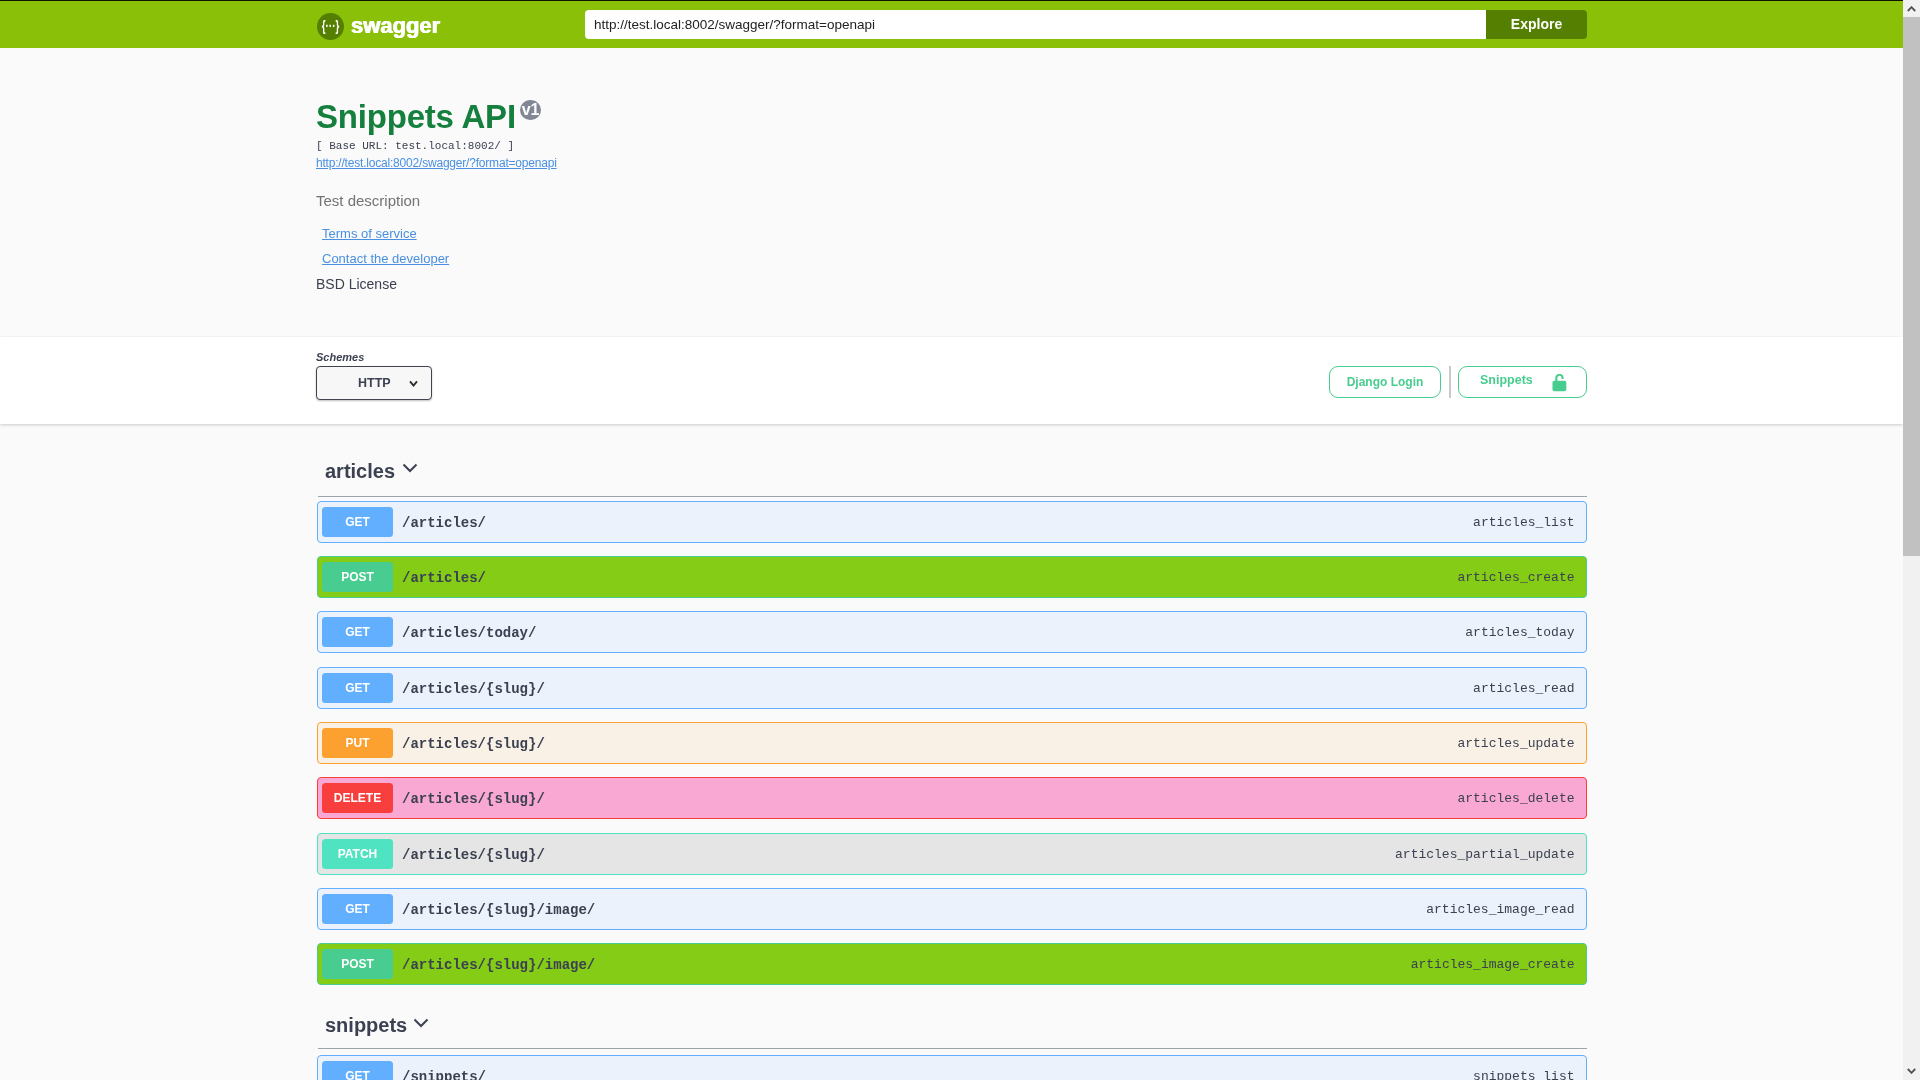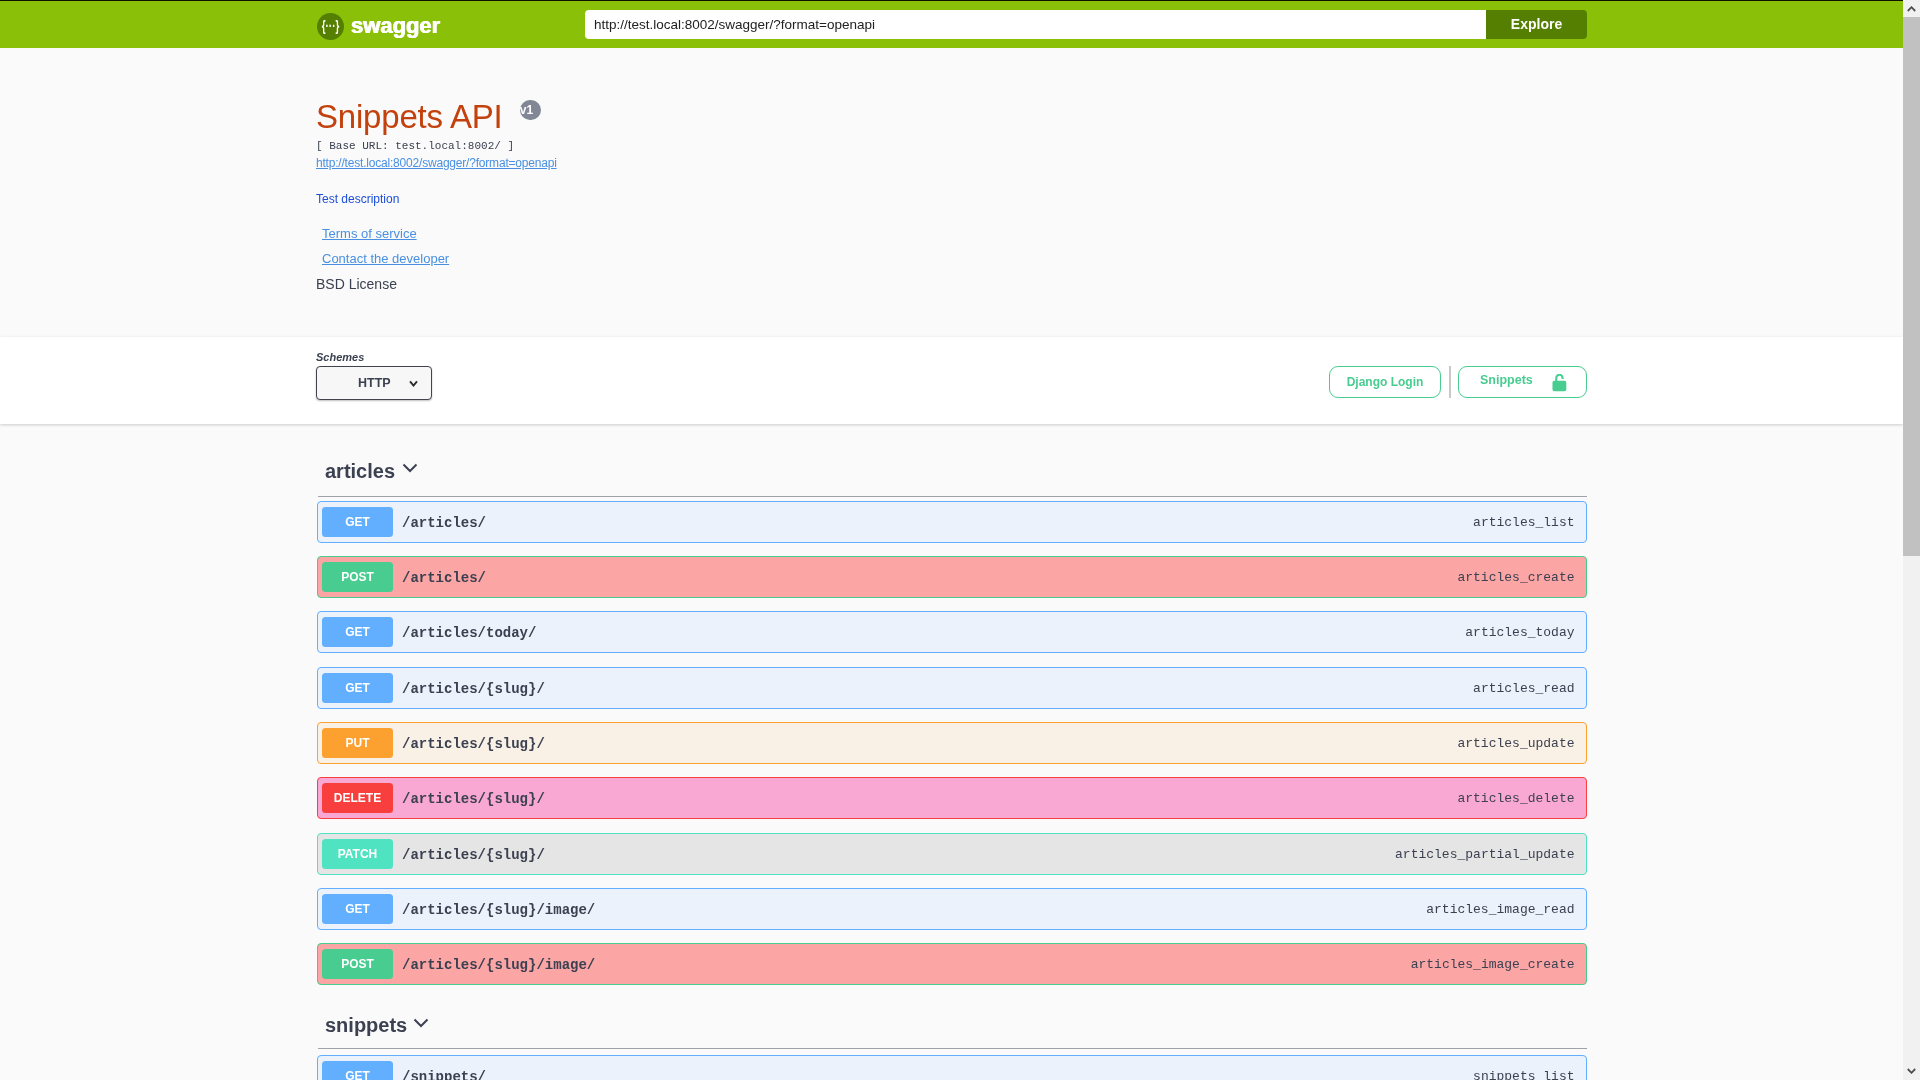--- a/index.html
+++ b/index.html
@@ -4,43 +4,43 @@
 <style>
   * { margin:0; padding:0; box-sizing:border-box; }
   html,body { width:1920px; height:1080px; background:#fafafa; font-family:"Liberation Sans",sans-serif; overflow:hidden; }
   .abs { position:absolute; }
   
   #topbar { left:0; top:0; width:1903px; height:48px; background:#8ac007; border-top:1.5px solid #0e1200; }
   #logotext { left:351px; top:12.5px; font-size:22px; font-weight:bold; color:#fff; text-shadow:0.4px 0 0 #fff,-0.4px 0 0 #fff; }
   #urlinput { left:585px; top:10px; width:901px; height:29px; background:#fff; border-radius:4px 0 0 4px; font-size:13.5px; color:#222; line-height:29px; padding-left:9px; }
   #explore { left:1486px; top:10px; width:101px; height:29px; background:#547f00; border-radius:0 4px 4px 0; color:#fff; font-size:14px; font-weight:bold; text-align:center; line-height:29px; }
   
-  #title { left:316px; top:98px; letter-spacing:-0.2px; font-size:33px; font-weight:normal; color:#c2410c; }
-  #vbadge { left:519.8px; top:99.5px; width:21.5px; height:20px; background:#818795; border-radius:11px; color:#fff; font-size:12px; font-weight:bold; text-align:left; line-height:20px; }
+  #title { left:316px; top:98px; letter-spacing:-0.2px; font-size:33px; font-weight:bold; color:#15803d; }
+  #vbadge { left:519.8px; top:99.5px; width:21.5px; height:20px; background:#818795; border-radius:11px; color:#fff; font-size:16px; font-weight:bold; text-align:center; line-height:20px; }
   #baseurl { left:316px; top:140px; font-family:"Liberation Mono",monospace; font-size:11px; color:#3b4151; }
   #speclink { left:316px; top:156px; letter-spacing:-0.2px; font-size:12px; color:#4990e2; text-decoration:underline; }
-  #desc { left:316px; top:192px; font-size:12px; color:#1d4ed8; }
+  #desc { left:316px; top:192px; font-size:15px; color:#737373; }
   .ilink { left:316px; font-size:13px; color:#4990e2; text-decoration:underline;margin-left:6px; }
   #license { left:316px; top:276px; font-size:14px; color:#3b4151; }
   
   #schemebar { left:0; top:337px; width:1903px; height:87px; background:#fff; box-shadow:0 1px 3px 0 rgba(0,0,0,0.19); }
   #schemelbl { left:316px; top:350.5px; font-size:11px; font-weight:bold; color:#3b4151;font-style:italic; }
   #schemesel { left:316px; top:366px; width:116px; height:33.5px; background:#f7f7f7; border:1.5px solid #41444e; border-radius:4px; box-shadow:0 1px 2px 0 rgba(0,0,0,0.25); }
   #schemetext { left:330px; top:376px; font-size:12.5px; font-weight:bold; color:#3b4151;margin-left:28px; }
   .grnbtn { border:1.5px solid #49cc90; border-radius:9px; color:#49cc90; font-size:12.5px; font-weight:bold; text-align:center; }
   #djbtn { left:1329px; top:366px; width:112px; height:32px; line-height:30px; font-size:12px; }
   #authsep { left:1449px; top:366px; width:1.5px; height:32px; background:#c9c9c9; }
   #authbtn { left:1458px; top:366px; width:129px; height:32px; line-height:30px; }
   
   .tag { font-size:20px; font-weight:bold; color:#3b4151; }
   .divider { left:318px; width:1269px; height:1.3px; background:#9fa2a9; }
   
   .row { left:317px; width:1270px; height:42px; border-radius:4px; border:1.5px solid; }
   .get    { background:#ebf2fb; border-color:#61affe; }
-  .post   { background:#fca5a5; border-color:#49cc90; }
+  .post   { background:#84cc16; border-color:#49cc90; }
   .put    { background:#faf1e6; border-color:#fca130; }
   .delete { background:#f9a8d4; border-color:#f93e3e; }
   .patch  { background:#e5e5e5; border-color:#50e3c2; }
   .badge { left:4px; top:4.5px; width:71px; height:30px; border-radius:3.5px; color:#fff; font-size:12px; font-weight:bold; text-align:center; line-height:30px; }
   .get    .badge { background:#61affe; }
   .post   .badge { background:#49cc90; }
   .put    .badge { background:#fca130; }
   .delete .badge { background:#f93e3e; }
   .patch  .badge { background:#50e3c2; }
   .path { left:84px; top:2px; height:39px; line-height:39px; font-family:"Liberation Mono",monospace; font-size:14px; font-weight:bold; color:#3b4151; }

